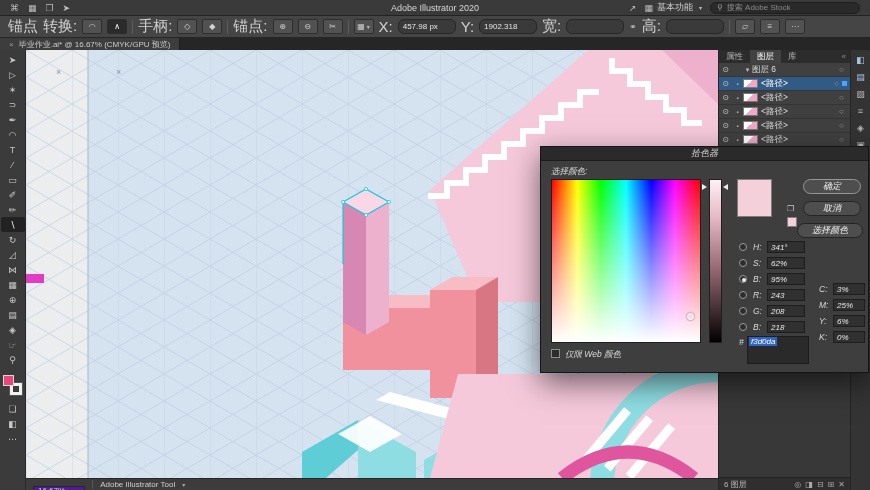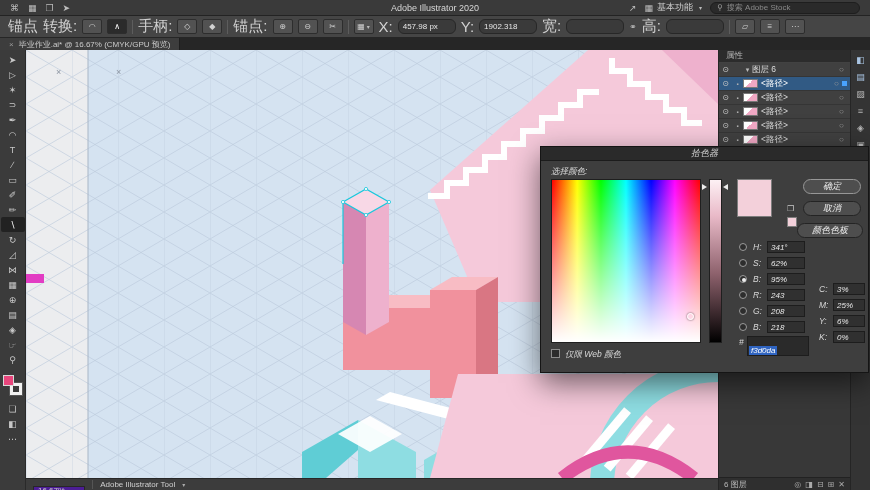--- a/index.html
+++ b/index.html
@@ -49,21 +49,21 @@
 
   
   .canvas{position:absolute;left:26px;top:50px;width:692px;height:428px;overflow:hidden;background:var(--c-pasteboard);}
   .statusbar{position:absolute;left:26px;top:478px;width:692px;height:12px;background:#3c3c3c;border-top:1px solid #272727;display:flex;align-items:center;gap:7px;padding:0 7px;font-size:8px;color:#cfcfcf;}
   .sb-zoom{display:flex;align-items:center;gap:12px;background:#4c1d95;border:1px solid #272727;height:10px;padding:0 4px;margin-top:12px;}
   .sb-dd{font-size:6px;color:#aaa;}
   .sb-sep{width:1px;height:9px;background:#555;}
 
   
   .rpanel{position:absolute;left:718px;top:50px;width:132px;bottom:0;background:#393939;border-left:1px solid #252525;display:flex;flex-direction:column;}
-  .rp-tabs{height:13px;background:#2c2c2c;display:flex;align-items:stretch;font-size:8.5px;color:#b3b3b3;flex-direction:column;}
+  .rp-tabs{height:13px;background:#2c2c2c;display:flex;align-items:stretch;font-size:8.5px;color:#b3b3b3;}
   .rp-tab{padding:0 7px;display:flex;align-items:center;}
   .rp-tab.active{background:#424242;color:#fff;}
   .rp-collapse{margin-left:auto;padding:0 4px;display:flex;align-items:center;color:#8d8d8d;font-size:8px;}
   .lrow{height:14px;display:flex;align-items:center;background:#404040;border-bottom:1px solid #353535;font-size:8.5px;color:#ddd;padding-right:3px;}
   .lrow.selected{background:#315a84;color:#fff;}
   .lrow .eye{width:13px;text-align:center;color:#c4c4c4;font-size:8px;}
   .lrow .lock{width:11px;text-align:center;color:#b3b3b3;font-size:6px;}
   .lrow .arr{width:9px;color:#bbb;font-size:7px;text-align:center;}
   .lrow .thumb{width:15px;height:9px;background:linear-gradient(135deg,#ffffff 45%,#f0a8c4 45%);border:1px solid #787878;margin-right:3px;flex:none;}
   .lrow .nm{flex:1;white-space:nowrap;overflow:hidden;}
@@ -94,21 +94,21 @@
   .cp-preview{position:absolute;left:196px;top:32px;width:35px;height:38px;background:var(--cp-current);border:1px solid #7d7d7d;}
   .cp-cube{position:absolute;left:246px;top:57px;font-size:8px;color:#c9c9c9;}
   .cp-mini{position:absolute;left:246px;top:70px;width:10px;height:10px;background:var(--cp-current);border:1px solid #7d7d7d;}
   .cp-btn{position:absolute;left:262px;width:58px;height:15px;background:#4e4e4e;border:1px solid #242424;border-radius:8px;color:#ececec;font-size:9px;display:flex;align-items:center;justify-content:center;}
   .cp-btn.primary{border-color:#979797;}
   .cp-btn.wide{left:256px;width:66px;}
   .radio{position:absolute;left:198px;width:8px;height:8px;border:1px solid #9a9a9a;border-radius:50%;background:#2d2d2d;}
   .radio.sel::after{content:"";position:absolute;left:1.5px;top:1.5px;width:4px;height:4px;border-radius:50%;background:#ececec;}
   .cp-inp{position:absolute;left:226px;width:38px;height:12px;background:#303030;border:1px solid #1d1d1d;font-size:8px;color:#e8e8e8;display:flex;align-items:center;padding:0 3px;}
   .cp-inp.cmyk{left:292px;width:32px;}
-  .cp-hexinp{position:absolute;left:206px;top:189px;width:62px;height:20px;background:#2a2a2a;border:1px solid #1d1d1d;display:flex;align-items:flex-end;padding:0 1px;}
+  .cp-hexinp{position:absolute;left:206px;top:189px;width:62px;height:28px;background:#2a2a2a;border:1px solid #1d1d1d;display:flex;align-items:flex-start;padding:0 1px;}
   .cp-hexinp .sel{background:#2f64c1;color:#fff;font-size:8px;padding:0 2px;}
   .cp-check{position:absolute;left:10px;top:202px;width:9px;height:9px;background:#2c2c2c;border:1px solid #8c8c8c;}
 
   
   .watermark{position:absolute;left:750px;top:436px;width:88px;height:44px;background:rgba(59,111,216,.92);border-radius:6px;display:flex;flex-direction:column;align-items:center;justify-content:center;z-index:10;}
   .wm-laptop{width:20px;height:11px;border:2px solid #fff;border-radius:2px;}
   .wm-base{width:28px;height:2px;background:#fff;border-radius:1px;margin-top:1px;}
   .wm-text{color:#fff;font-size:8px;font-weight:bold;letter-spacing:1px;margin-top:2px;}
 </style>
 </head>
@@ -354,21 +354,21 @@
     <div class="cp-hue"></div>
     <div class="hue-tri-l"></div>
     <div class="hue-tri-r"></div>
 
     <div class="cp-preview"></div>
     <span class="cp-cube">❒</span>
     <div class="cp-mini"></div>
 
     <div class="cp-btn primary" style="top:32px">确定</div>
     <div class="cp-btn" style="top:54px">取消</div>
-    <div class="cp-btn wide" style="top:76px">颜色色板</div>
+    <div class="cp-btn wide" style="top:76px">选择颜色</div>
 
     <div class="radio" style="top:96px"></div>
     <span class="cp-lab" style="left:212px;top:94px">H:</span>
     <div class="cp-inp" style="top:94px">341°</div>
     <div class="radio" style="top:112px"></div>
     <span class="cp-lab" style="left:212px;top:110px">S:</span>
     <div class="cp-inp" style="top:110px">62%</div>
     <div class="radio sel" style="top:128px"></div>
     <span class="cp-lab" style="left:212px;top:126px">B:</span>
     <div class="cp-inp" style="top:126px">95%</div>

